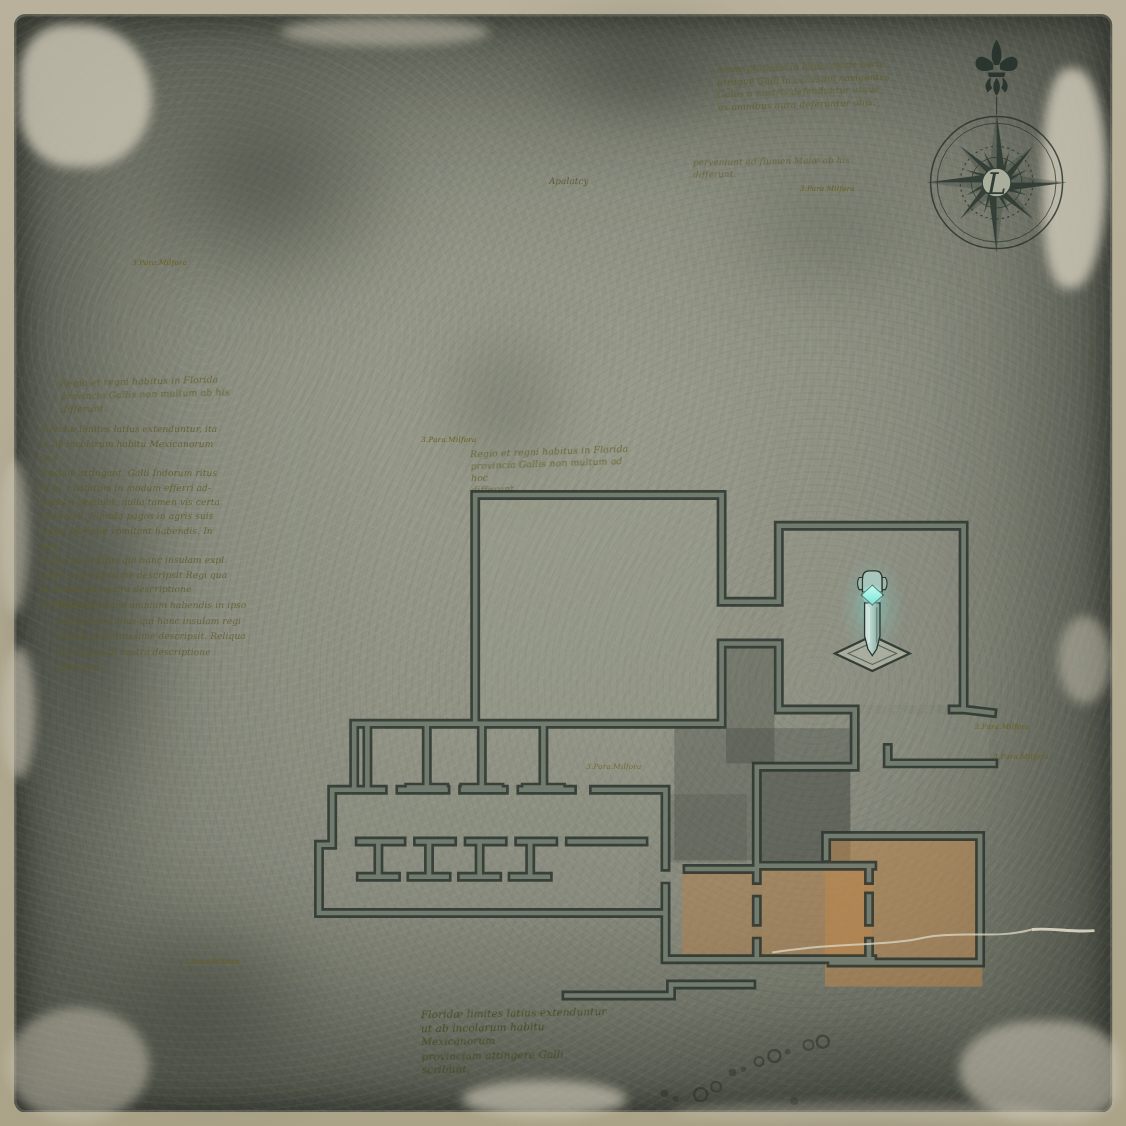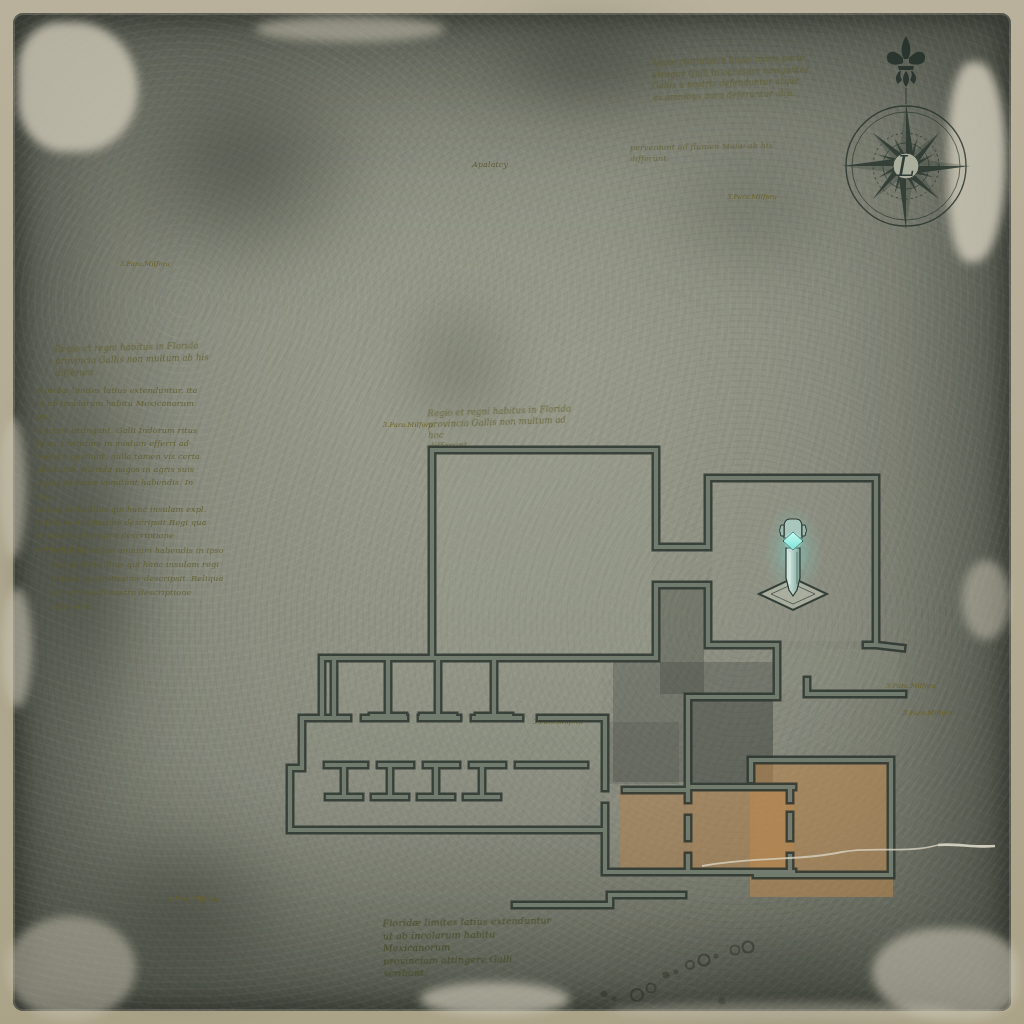--- a/index.html
+++ b/index.html
@@ -14,21 +14,21 @@
       repeating-radial-gradient(circle at 17% 29%, rgba(255,255,255,.05) 0 2px, transparent 2px 7px),
       repeating-radial-gradient(circle at 73% 61%, rgba(0,0,0,.06) 0 1.5px, transparent 1.5px 6px),
       repeating-linear-gradient(107deg, rgba(0,0,0,.035) 0 3px, transparent 3px 9px),
       repeating-linear-gradient(23deg, rgba(255,255,255,.03) 0 2px, transparent 2px 11px);}
   .blotch{position:absolute;border-radius:50%;filter:blur(26px);pointer-events:none;}
   .torn{position:absolute;filter:blur(5px);pointer-events:none;}
   svg.mapsvg{position:absolute;left:0;top:0;}
   .txt{position:absolute;white-space:pre-line;font-style:italic;color:#5f5c28;
        filter:blur(.45px);letter-spacing:.1px;}
   .tiny{position:absolute;font-style:italic;font-size:6.5px;color:#6a5f1c;filter:blur(.3px);
-        letter-spacing:.2px;white-space:nowrap;margin-top:25px;}
+        letter-spacing:.2px;white-space:nowrap;}
 </style>
 </head>
 <body>
 
 <div id="stage">
   <div class="paper"></div>
   <div class="grain"></div>
 
   <div class="blotch" style="left:40px;top:0;width:400px;height:330px;background:radial-gradient(closest-side,rgba(40,44,36,.5),transparent 72%);"></div>
   <div class="blotch" style="left:-20px;top:280px;width:210px;height:560px;background:radial-gradient(closest-side,rgba(40,44,36,.5),transparent 72%);"></div>
@@ -48,21 +48,21 @@
   <div class="torn" style="left:872px;top:928px;width:146px;height:92px;background:#c8c3b2;opacity:.6;border-radius:55% 45% 40% 60%;"></div>
   <div class="torn" style="left:6px;top:916px;width:130px;height:104px;background:#c5c0af;opacity:.5;border-radius:50%;"></div>
   <div class="torn" style="left:608px;top:1002px;width:350px;height:18px;background:#c8c3b2;opacity:.4;border-radius:50%;"></div>
 
   <div class="txt" style="left:652px;top:55px;width:160px;font-size:8.3px;line-height:11.5px;transform:rotate(-2deg);opacity:.8;">Aquæ plurimæ in hujus maris parte
 utraque Galli in occasum navigantes
 Gallis a nostris defenduntur atque
 ex amnibus aura deferuntur alijs.</div>
   <div class="txt" style="left:630px;top:141px;width:160px;font-size:8px;line-height:11px;transform:rotate(-1deg);opacity:.75;">perveniunt ad flumen Maiæ ab his
 differunt.</div>
-  <div class="txt" style="left:472px;top:160px;font-size:8px;opacity:.8;color:#55512a;">Apalatcy</div>
+  <div class="txt" style="left:499px;top:160px;font-size:8px;opacity:.8;color:#55512a;">Apalatcy</div>
   <div class="txt" style="left:55px;top:342px;width:168px;font-size:8.5px;line-height:11.8px;transform:rotate(-1.5deg);opacity:.82;">Regio et regni habitus in Florida
 provincia Gallis non multum ab his
 differunt.</div>
   <div class="txt" style="left:36px;top:384px;width:176px;font-size:8.2px;line-height:13.2px;opacity:.85;">Floridæ limites latius extenduntur, ita
 ut ab incolarum habitu Mexicanorum pro-
 vinciam attingant. Galli Indorum ritus
 ficus, civitatum in modum efferri ad-
 modum gestiunt, nulla tamen vis certa
 plantandi. Florida pagos in agris suis
 aquæ plurimæ vomitant habendis. In ipso

